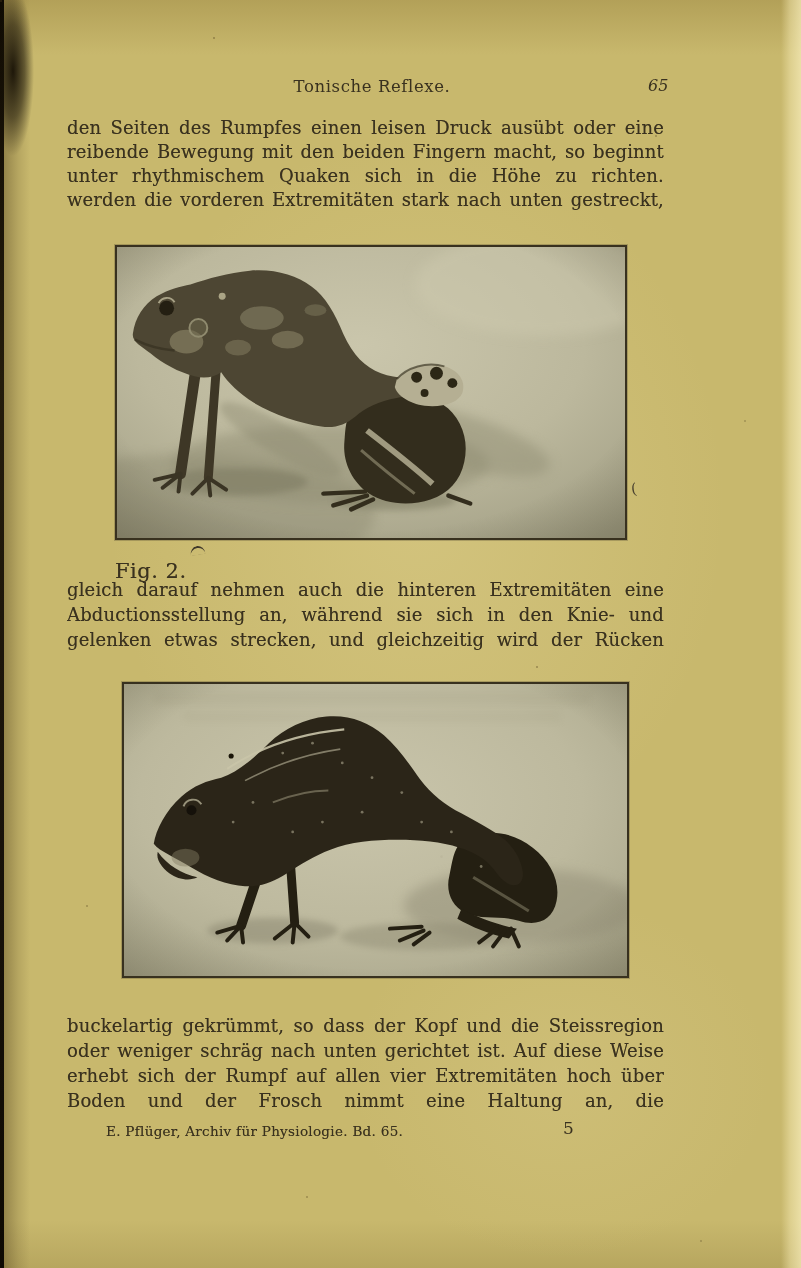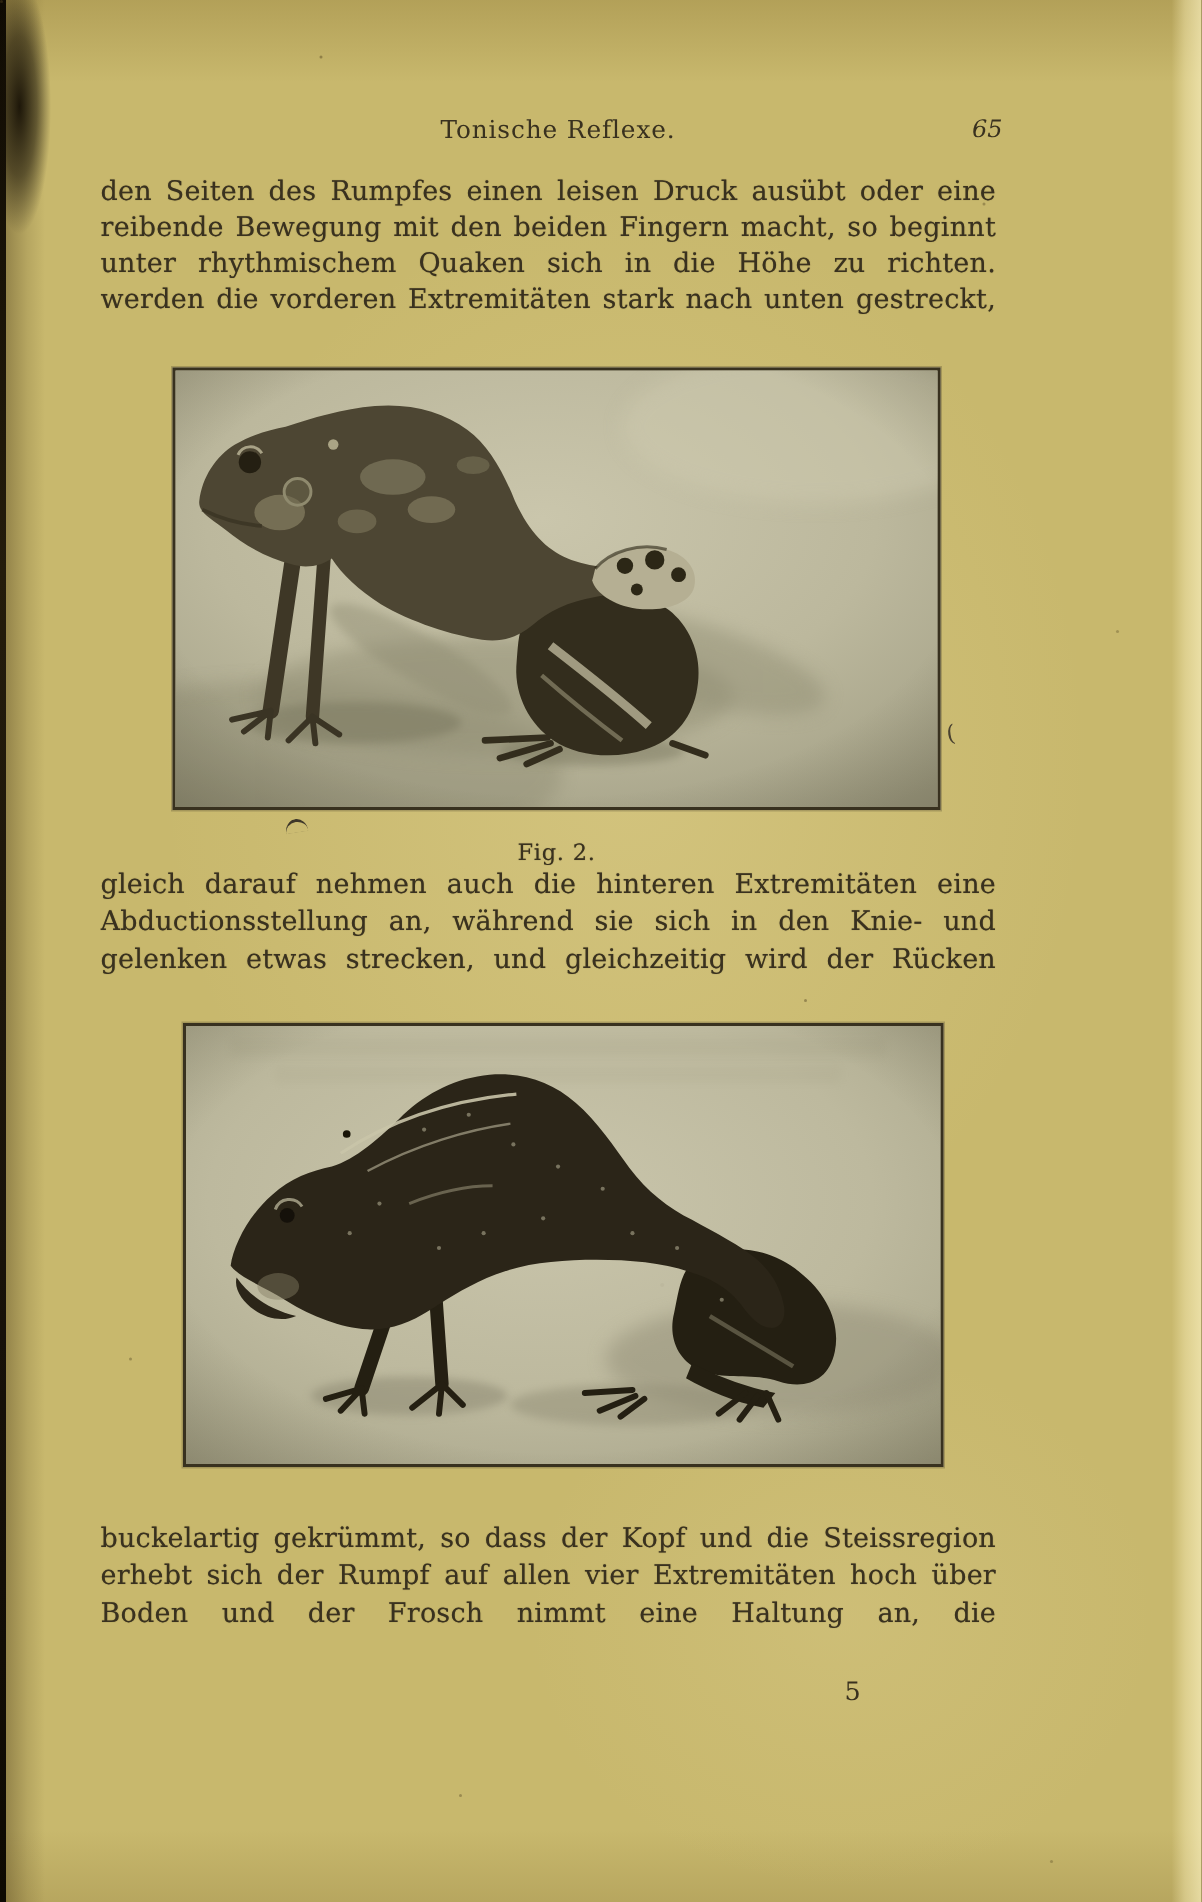--- a/index.html
+++ b/index.html
@@ -41,21 +41,21 @@
     text-shadow:0 0 .6px rgba(45,35,15,.5);}
   .jline::after{content:"";display:inline-block;width:100%;height:0;}
   .p1{top:116px;} .p2{top:577px;} .p3{top:1013px;}
   .p2 .jline, .p3 .jline{height:25px;line-height:25px;}
   
   .figframe{position:absolute;border:2px solid #38311f;background:#bcb89d;
     box-shadow:0 0 0 1px rgba(56,49,31,.25);}
   .fig2{left:115px;top:245px;width:508px;height:291px;}
   .fig3{left:122px;top:682px;width:503px;height:292px;}
   .figframe svg{position:absolute;left:0;top:0;width:100%;height:100%;display:block;}
-  .figcaption{position:absolute;text-align:center;font-size:15px;letter-spacing:.5px;
+  .figcaption{position:absolute;text-align:left;font-size:21px;letter-spacing:.5px;
     text-shadow:0 0 .6px rgba(45,35,15,.5);}
   .cap2{left:115px;width:512px;top:559px;}
   .cap3{left:122px;width:507px;top:991px;}
   
   .footer-citation{position:absolute;left:106px;top:1123px;font-size:13.5px;letter-spacing:.3px;
     text-shadow:0 0 .5px rgba(45,35,15,.5);}
   .signature{position:absolute;left:563px;top:1118px;font-size:17px;}
   
   .stray-curve{position:absolute;left:190px;top:546px;width:15px;height:7px;
     border-top:2.2px solid #3f382a;border-radius:50% 50% 0 0/100% 100% 0 0;
@@ -242,19 +242,21 @@
           <circle cx="110" cy="140" r="1.4"></circle>
         <circle cx="320" cy="175" r="1.4"></circle>
           <circle cx="360" cy="185" r="1.4"></circle>
       </g>
       <rect width="507" height="296" fill="url(#p2vig)"></rect>
     </svg>
   </div>
 
   <div class="para p3">
     <div class="jline">buckelartig gekrümmt, so dass der Kopf und die Steissregion mehr</div>
+    <div class="jline">oder weniger schräg nach unten gerichtet ist. Auf diese Weise</div>
     <div class="jline">erhebt sich der Rumpf auf allen vier Extremitäten hoch über den</div>
     <div class="jline">Boden und der Frosch nimmt eine Haltung an, die Aehnlichkeit</div>
   </div>
 
+  <div class="footer-citation">E. Pflüger, Archiv für Physiologie. Bd. 65.</div>
   <div class="signature">5</div>
 
 </div>
 
 </body></html>

